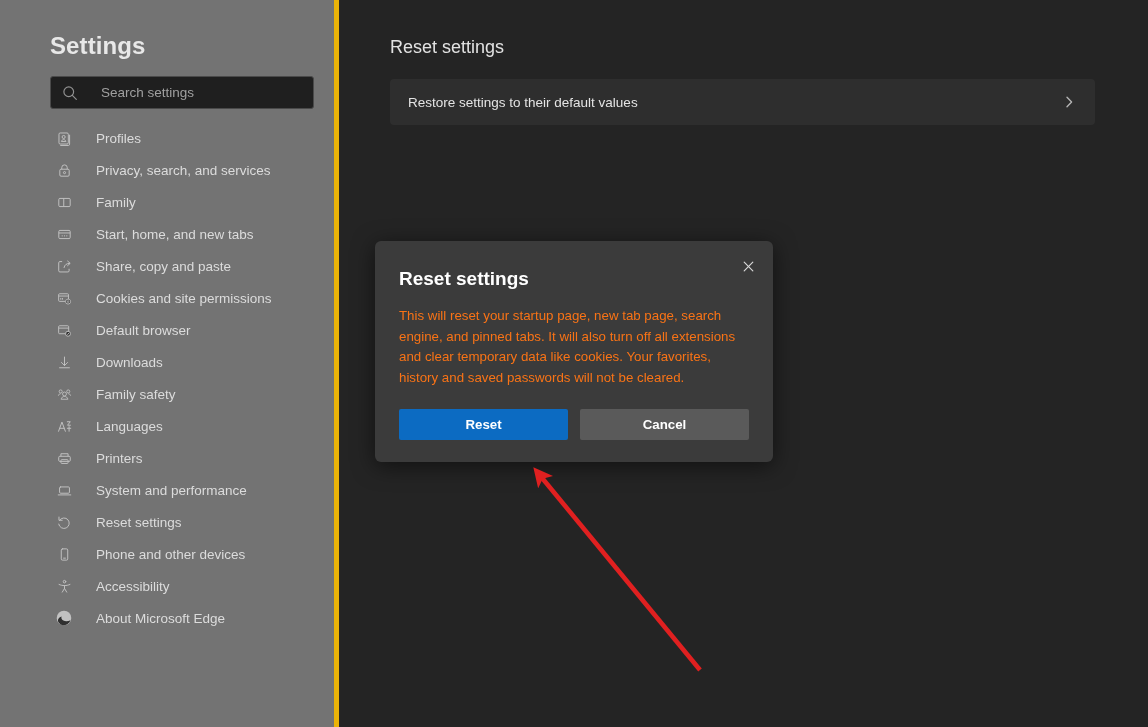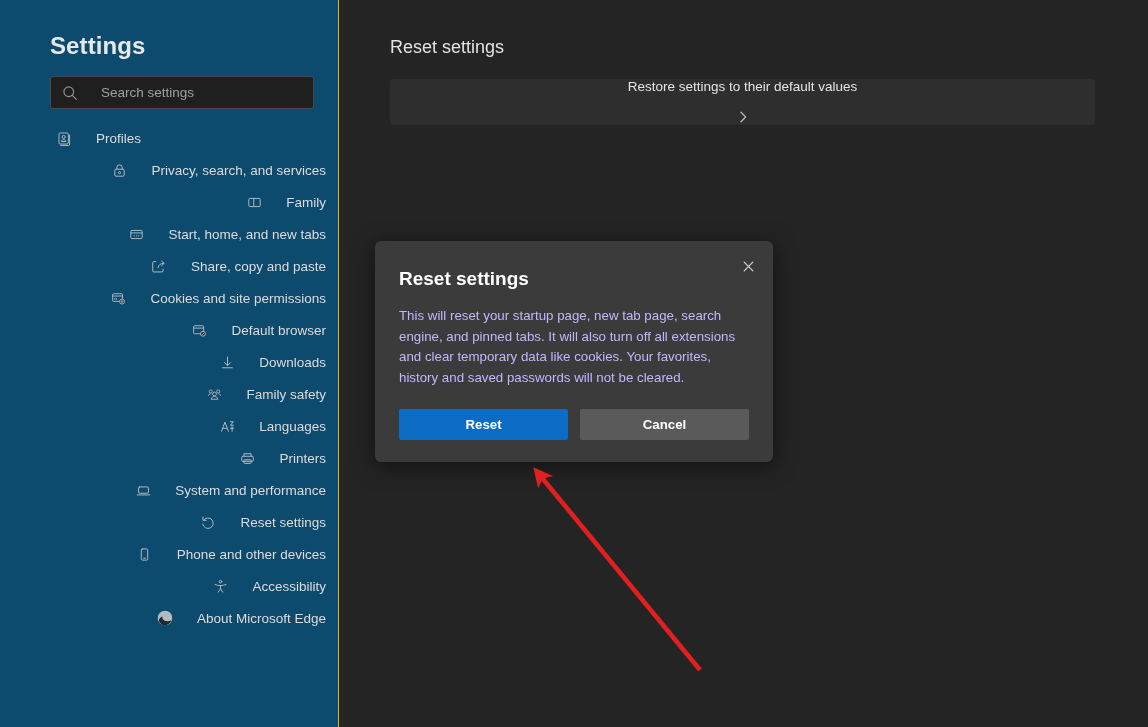--- a/index.html
+++ b/index.html
@@ -14,22 +14,22 @@
     position: relative;
     width: 1148px; height: 727px;
     display: flex;
     background: #242424;
   }
 
   
   .sidebar {
     width: 339px;
     height: 727px;
-    background: #0c4a6e;
-    border-right: 1px solid #eab308;
+    background: #737373;
+    border-right: 5px solid #eab308;
     flex: 0 0 339px;
     position: relative;
   }
   .settings-title {
     position: absolute;
     left: 50px; top: 32px;
     font-size: 24px;
     font-weight: bold;
     color: #e8e8e8;
     letter-spacing: .1px;
@@ -58,21 +58,21 @@
   .nav { position: absolute; left: 50px; top: 122px; width: 280px; }
   .nav-item {
     display: flex;
     align-items: center;
     height: 32px;
     margin-bottom: 0px;
     padding: 0 4px;
     border-radius: 4px;
     cursor: pointer;
   }
-  .nav-item + .nav-item { margin-top: 0px; justify-content: flex-end; }
+  .nav-item + .nav-item { margin-top: 0px; }
   .nav-icon {
     width: 20px; height: 20px;
     flex: 0 0 20px;
     display: flex; align-items: center; justify-content: center;
     opacity: .85;
   }
   .nav-icon svg { display: block; }
   .nav-label {
     margin-left: 22px;
     font-size: 13.5px;
@@ -96,21 +96,20 @@
   .card {
     position: absolute;
     left: 51px; top: 79px;
     width: 705px; height: 46px;
     background: #2e2e2e;
     border-radius: 4px;
     display: flex;
     align-items: center;
     padding: 0 18px;
     cursor: pointer;
-    flex-direction: column;
   }
   .card-label {
     font-size: 13.5px;
     color: #e4e4e4;
     flex: 1 1 auto;
   }
   .chevron { width: 16px; height: 16px; opacity: .8; flex: 0 0 16px; }
 
   
   .dialog {
@@ -135,21 +134,21 @@
   .dialog-close svg { display: block; }
   .dialog-title {
     font-size: 19px;
     font-weight: bold;
     color: #ffffff;
     margin: 3px 0 16px 0;
   }
   .dialog-body {
     font-size: 13.3px;
     line-height: 20.5px;
-    color: #c4b5fd;
+    color: #f97316;
     width: 342px;
     margin-bottom: 21px;
   }
   .dialog-actions { display: flex; gap: 12px; }
   .btn {
     height: 31px;
     border: none;
     border-radius: 2px;
     font-family: "Liberation Sans", sans-serif;
     font-size: 13.3px;

